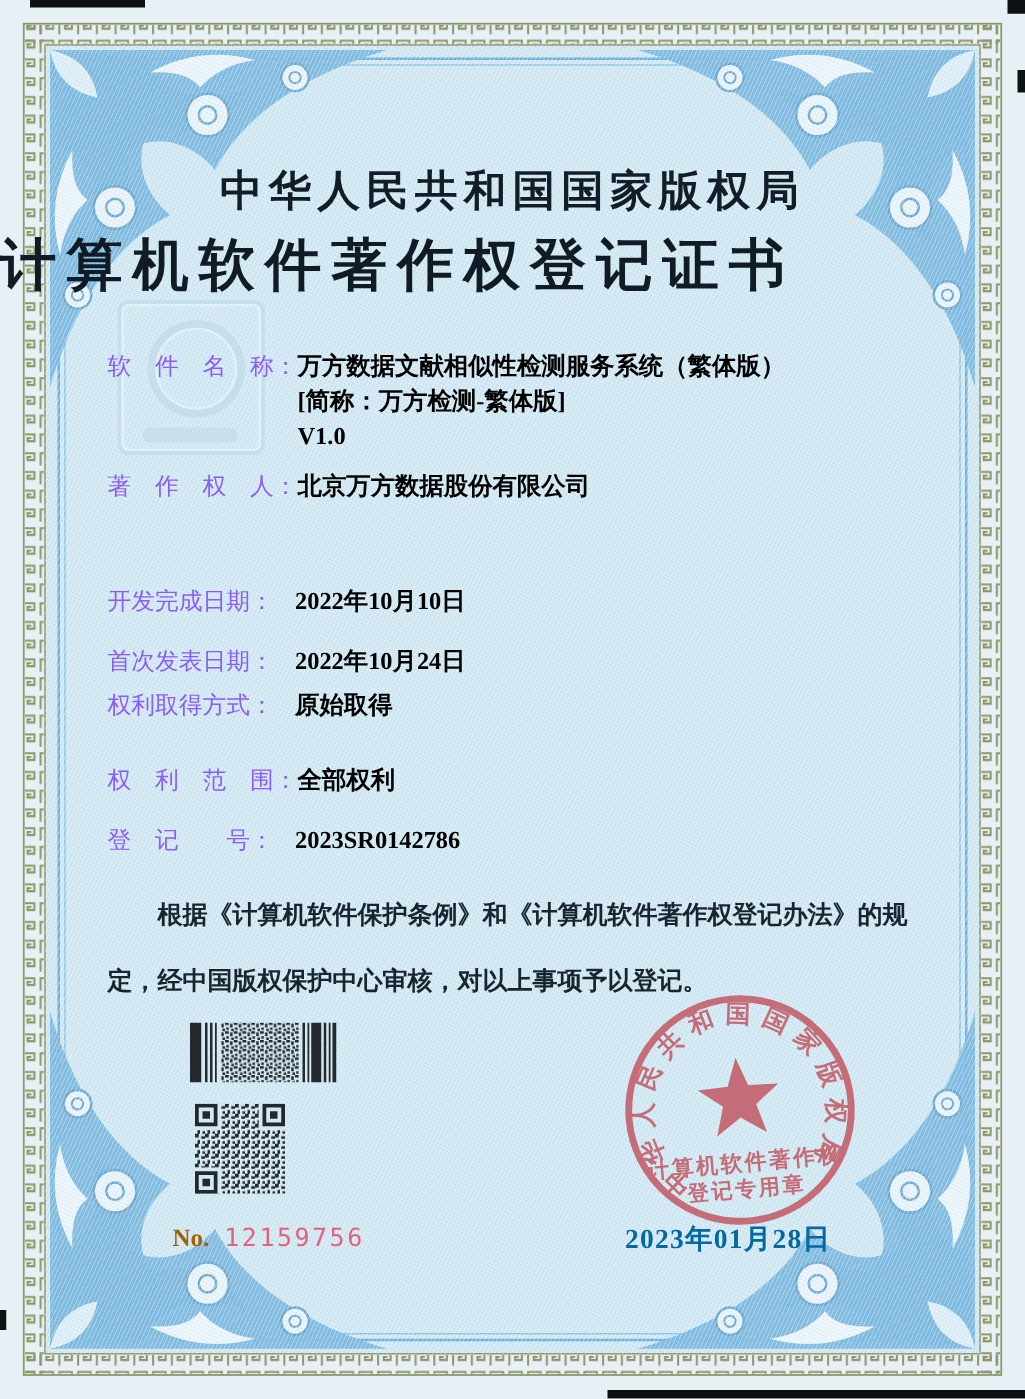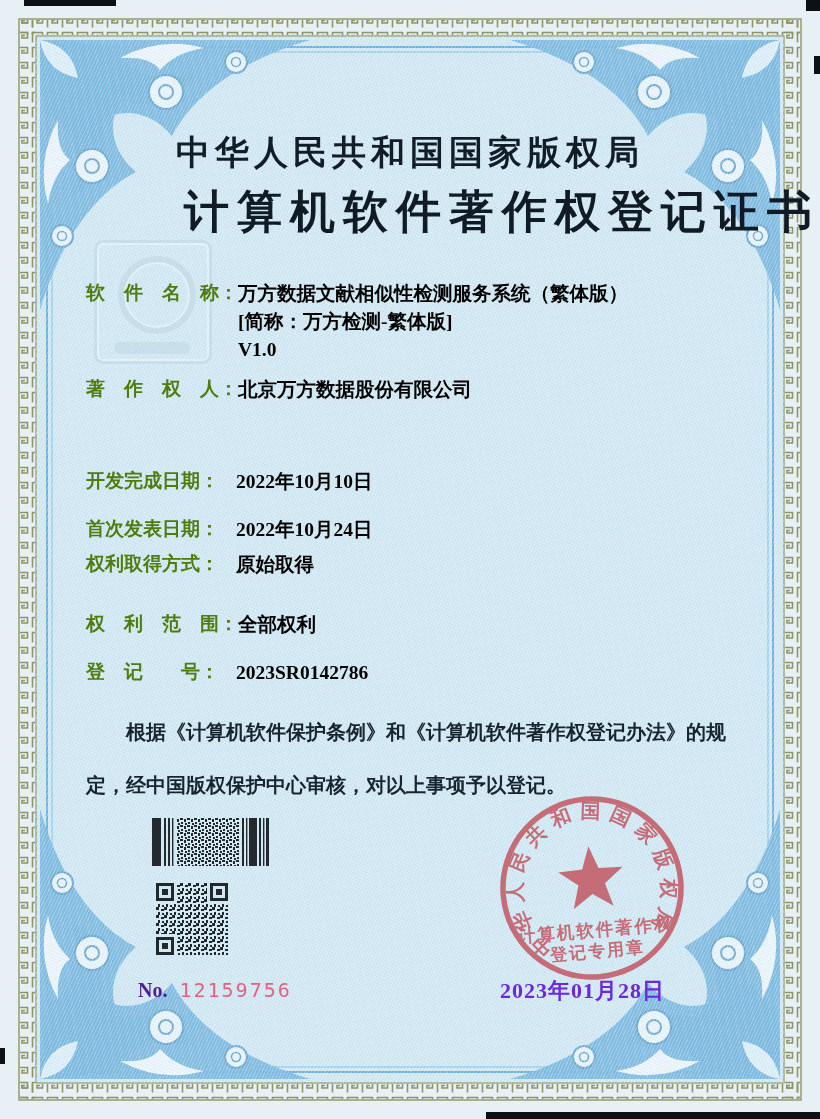--- a/index.html
+++ b/index.html
@@ -24,47 +24,47 @@
   .wm-circle{position:absolute;left:24px;top:16px;width:66px;height:66px;border-radius:50%;
     border:6px solid rgba(186,212,226,.9);box-shadow:inset 0 0 0 2px rgba(255,255,255,.6);}
   .wm-base{position:absolute;left:20px;bottom:10px;width:76px;height:12px;border-radius:6px;
     background:rgba(186,212,226,.85);}
   
   .authority{
     position:absolute;left:0;top:130px;width:820px;margin:0;text-align:center;
     font-size:34px;font-weight:bold;letter-spacing:5px;color:#121d27;
   }
   .cert-title{
-    position:absolute;left:0;top:182px;width:820px;margin:0;text-align:right;
+    position:absolute;left:0;top:182px;width:820px;margin:0;text-align:left;
     font-size:45px;font-weight:bold;letter-spacing:8px;color:#101b25;
   }
   .certno{
     position:absolute;right:62px;top:244px;font-size:17px;font-weight:bold;color:#1a2530;
     letter-spacing:1px;
   }
   .certno .lbl{margin-right:10px;}
   
   .row{position:absolute;left:86px;display:flex;align-items:flex-start;}
   .row .lbl{
-    flex:0 0 150px;font-size:19px;font-weight:bold;color:#4d7c0f;white-space:nowrap;
+    flex:0 0 150px;font-size:19px;font-weight:normal;color:#8b5cf6;white-space:nowrap;
   }
   .row .val{font-size:19.5px;font-weight:bold;color:#000000;line-height:28px;}
   .statement{
     position:absolute;left:86px;top:706px;width:652px;margin:0;
     font-size:20px;font-weight:bold;line-height:53px;text-indent:2em;color:#18242e;
   }
   
   .serial{position:absolute;left:138px;top:978px;font-size:20px;}
-  .serial .no-label{color:#4c1d95;font-weight:bold;margin-right:12px;}
+  .serial .no-label{color:#a16207;font-weight:bold;margin-right:12px;}
   .serial .no-digits{
     font-family:"DejaVu Sans Mono",monospace;color:#e4627e;letter-spacing:2px;font-weight:normal;
   }
   .issue-date{
     position:absolute;left:500px;top:976px;font-size:22px;font-weight:bold;
-    letter-spacing:1px;color:#6d28d9;
+    letter-spacing:1px;color:#0369a1;
   }
   .code{position:absolute;}
   .seal-svg{position:absolute;left:468px;top:766px;}
   
   .artifact{position:absolute;background:#0d1114;}
   .a1{left:24px;top:0;width:92px;height:6px;}
   .a2{left:806px;top:0;width:14px;height:11px;}
   .a3{left:814px;top:56px;width:6px;height:18px;}
   .a4{left:486px;top:1112px;width:334px;height:7px;}
   .a5{left:0;top:1048px;width:5px;height:16px;}

